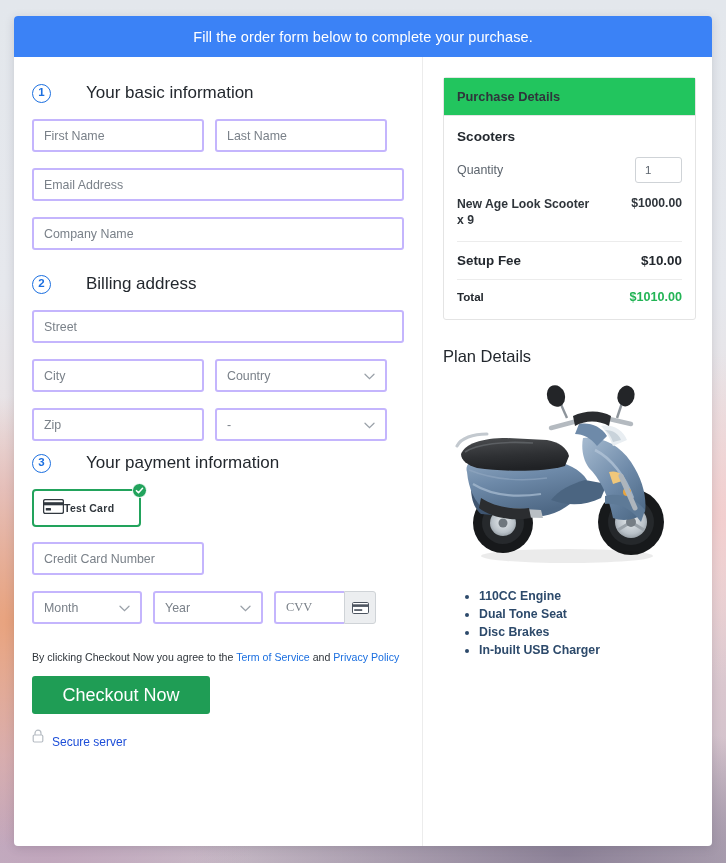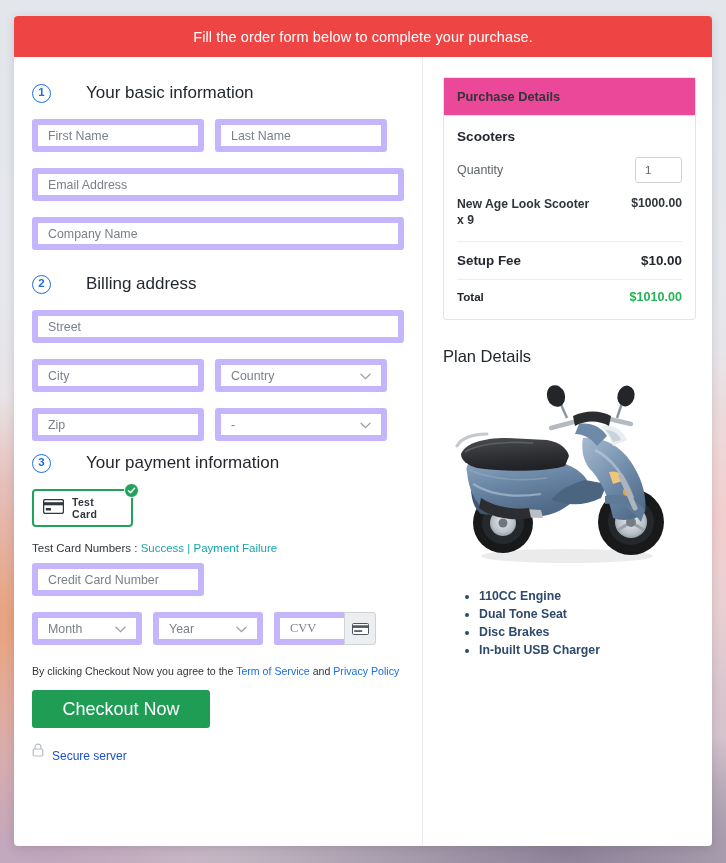--- a/index.html
+++ b/index.html
@@ -26,21 +26,21 @@
     left: 14px; top: 16px;
     width: 698px; height: 830px;
     background: #ffffff;
     border-radius: 4px;
     box-shadow: 0 2px 10px rgba(60,60,80,0.18);
     overflow: hidden;
   }
 
   .banner {
     height: 41px;
-    background: #ef4444;
+    background: #3b82f6;
     color: #ffffff;
     display: flex; align-items: center; justify-content: center;
     font-size: 14.5px;
     letter-spacing: .1px;
   }
 
   .body-cols { display: flex; height: 789px; }
   .col-left  { width: 408px; padding: 26px 18px 0 18px; }
   .col-right { width: 290px; padding: 20px 16px 0 20px; border-left: 1px solid #ececec; }
 
@@ -55,60 +55,60 @@
     color: #1b6fe0; font-size: 11.5px; font-weight: 600;
     display: flex; align-items: center; justify-content: center;
     line-height: 1;
   }
   .sec-title { font-size: 17px; color: #23282e; font-weight: 400; margin-left: 26px; }
 
   
   .row { display: flex; gap: 11px; margin-bottom: 16px; }
   .fld {
     height: 33px; width: 100%;
-    border: 6px solid #c4b5fd; border-radius: 3px;
+    border: 2px solid #c4b5fd; border-radius: 3px;
     background: #fff; color: #7a8189;
     font-size: 12.4px; font-family: inherit;
-    padding: 4px 10px;
+    padding: 11px 10px;
     display: flex; align-items: center;
   }
   .fld.half { width: 172px; flex: 0 0 172px; }
   .fld.full { width: 100%; }
   .sel { position: relative; }
   .sel .chev {
     position: absolute; right: 10px; top: 50%;
     transform: translateY(-50%); pointer-events: none;
   }
 
   
   .cardopt {
-    width: 101px; height: 38px;
+    width: 109px; height: 38px;
     border: 2px solid #22a35c; border-radius: 4px;
-    display: flex; align-items: center; gap: 8px;
+    display: flex; align-items: center; 
     padding: 0 9px; position: relative;
     margin-bottom: 15px;
   }
   .cardopt .lbl { font-size: 10.5px; color: #30363c; font-weight: 600; letter-spacing: .3px; }
   .chk-badge {
     position: absolute; right: -8px; top: -8px;
     width: 15px; height: 15px; border-radius: 50%;
     background: #22a35c; color: #fff;
     display: flex; align-items: center; justify-content: center;
     font-size: 9px; line-height: 1;
     border: 1.5px solid #fff;
   }
 
   .testnums { font-size: 11.5px; color: #2f353b; margin-bottom: 9px; }
   .testnums a { color: #18a5a8; text-decoration: none; }
   .testnums .bar { color: #18a5a8; }
 
   .cc-row { margin-bottom: 16px; }
   .fld.cc { width: 172px; flex: 0 0 172px; }
 
-  .expiry-row { display: flex; gap: 11px; margin-bottom: 20px; }
+  .expiry-row { display: flex; gap: 11px; margin-bottom: 27px; }
   .fld.exp { width: 110px; flex: 0 0 110px; }
   .cvv-group { display: flex; width: 102px; flex: 0 0 102px; font-family: Liberation Serif, serif; }
   .cvv-group .fld {
     border-top-right-radius: 0; border-bottom-right-radius: 0;
     border-right: none; width: 70px; flex: 0 0 70px;
   }
   .cvv-append {
     width: 32px; height: 33px; flex: 0 0 32px;
     border: 1px solid #cfd3d7; border-radius: 0 3px 3px 0;
     background: #eceef0;
@@ -129,21 +129,21 @@
   .secure { display: flex; align-items: center; gap: 8px; margin-bottom: 13px; }
   .secure .t { font-size: 12px; color: #1d4ed8; margin-top: 8px; }
   .safenote { font-size: 10.6px; color: #2f353b; font-weight: 600; }
 
   
   .purchase {
     border: 1px solid #e4e4e4; border-radius: 3px;
     margin-bottom: 27px;
   }
   .purchase-head {
-    background: #ec4899;
+    background: #22c55e;
     border-bottom: 1px solid #e4e4e4;
     padding: 11px 13px;
     font-size: 12.8px; color: #2f353b; font-weight: 600;
   }
   .purchase-body { padding: 13px 13px 11px 13px; }
   .prod-name { font-size: 13.6px; color: #23282e; font-weight: 700; margin-bottom: 13px; }
   .qty-row {
     display: flex; align-items: center; justify-content: space-between;
     margin-bottom: 13px;
     gap: 48px;
@@ -258,23 +258,20 @@
             </svg>
           </span>
           <span class="lbl">Test  Card</span>
           <span class="chk-badge">
             <svg width="9" height="9" viewBox="0 0 10 10">
                 <path d="M1.6 5.2 L3.9 7.4 L8.4 2.6" fill="none" stroke="#ffffff" stroke-width="1.7" stroke-linecap="round" stroke-linejoin="round"></path>
               </svg>
           </span>
         </div>
 
-        <div class="testnums">
-          <span>Test Card Numbers : </span><a href="#">Success</a><span class="bar"> | </span><a href="#">Payment Failure</a>
-        </div>
 
         <div class="row cc-row">
           <div class="fld cc">Credit Card Number</div>
         </div>
 
         <div class="expiry-row">
           <div class="fld exp sel">
             <span>Month</span>
             <span class="chev">
               <svg width="11" height="7" viewBox="0 0 11 7">

